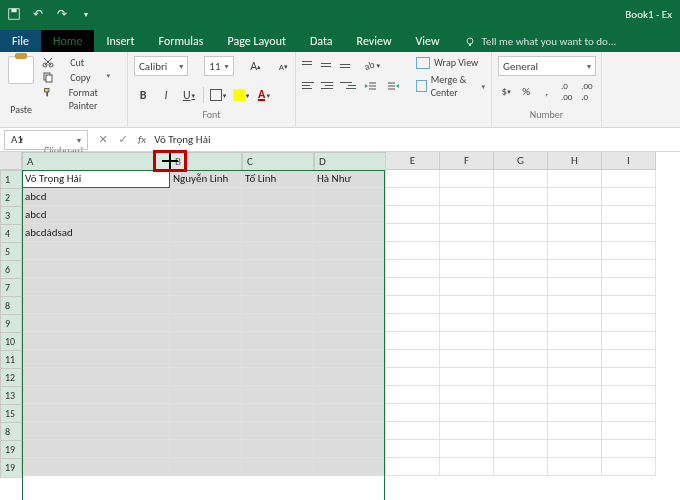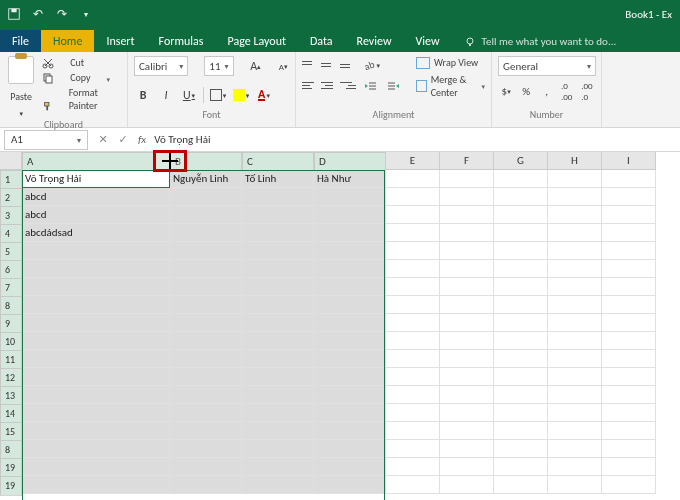--- a/index.html
+++ b/index.html
@@ -6,35 +6,35 @@
   body { background: #fff; width: 680px; height: 500px; overflow: hidden; position: relative; }
 
   .titlebar { height: 28px; background: #0d6b3e; display: flex; align-items: center; padding: 0 6px; color: #fff; }
   .qat { display: flex; gap: 8px; align-items: center; }
   .qat .icon { width: 16px; height: 16px; display: flex; align-items: center; justify-content: center; font-size: 12px; color: #fff; opacity: .9; }
   .titlebar .title { position: absolute; left: 50%; transform: translateX(-50%); color:#fff; font-size:11px; right:8px; left:auto; transform:none; }
   
   .tabbar { height: 24px; background: #0d6b3e; display: flex; align-items: flex-end; font-size: 12px; color: #fff; }
   .tab { padding: 4px 12px; cursor: pointer; }
   .tab.file { background: #0c4a6e; }
-  .tab.active { background: #eab308; color: #1f7246; margin-top: 12px; }
+  .tab.active { background: #000000; color: #1f7246; margin-top: 12px; }
   .tellme { margin-left: 12px; display:flex; align-items:center; gap:6px; opacity:.8; font-size:11px; padding-bottom:4px;}
   .bulb { width:12px;height:12px; }
 
   .ribbon { height: 76px; background: #f3f3f3; display: flex; border-bottom: 1px solid #d6d6d6; }
   .group { border-right: 1px solid #e0ddda; padding: 4px 6px; display: flex; flex-direction: column; justify-content: space-between; }
   .group-label { text-align: center; font-size: 10px; color: #777; padding-bottom:2px;}
   .group-body { display:flex; gap:6px; flex:1; }
 
-  .paste-big { width: 34px; display:flex; flex-direction:column; align-items:center; justify-content:center; gap:6px; font-size:10px; color:#444; }
+  .paste-big { width: 34px; display:flex; flex-direction:column; align-items:center; justify-content:center; gap:19px; font-size:10px; color:#444; }
   .paste-ico { width:26px; height:28px; background:#fff; border:1px solid #c8c8c8; border-radius:2px; position:relative; }
   .paste-ico:before { content:""; position:absolute; top:-4px; left:6px; width:12px;height:6px; background:#c79b3c; border-radius:2px; }
 
   .clip-col { display:flex; flex-direction:column; gap:2px; font-size:10px; color:#444; }
-  .clip-row { display:flex; align-items:flex-end; gap:16px; }
+  .clip-row { display:flex; align-items:flex-start; gap:16px; }
   .clip-row .ic { width:12px;height:12px; }
 
   .font-row1 { display:flex; align-items:center; gap:16px; }
   .sel { height:20px; background:#fff; border:1px solid #c8c8c8; font-size:11px; display:flex; align-items:center; padding:0 4px; justify-content:space-between; gap:4px; color:#444;}
   .sel .caret { font-size:8px; color:#666; }
   .btns-row { display:flex; align-items:center; gap:5px; margin-top:4px; }
   .rb { width:18px;height:18px; display:flex; align-items:center; justify-content:center; font-size:12px; color:#444; }
   .rb.b { font-weight:bold; }
   .rb.i { font-style:italic; }
   .rb.u { text-decoration:underline; }
@@ -265,21 +265,20 @@
           <span class="wrap-ic"></span>
           <span>Wrap View</span>
         </div>
         <div class="merge-row">
           <span class="merge-ic"></span>
           <span>Merge &amp; Center</span>
           <span style="font-size:7px;color:#666;">▾</span>
         </div>
       </div>
     </div>
-    <div class="group-label">Alignment</div>
   </div>
 
   <div class="group" style="width:110px;">
     <div class="group-body" style="flex-direction:column;">
       <div class="sel" style="width:98px;">
         <span>General</span>
           <span class="caret">▾</span>
       </div>
       <div class="num-row2">
         <div class="nb">$<span style="font-size:7px;">▾</span></div>
@@ -470,32 +469,20 @@
       <div class="cell selrange" style="width:72px"></div>
       <div class="cell selrange" style="width:72px"></div>
       <div class="cell selrange" style="width:72px"></div>
       <div class="cell" style="width:54px"></div>
       <div class="cell" style="width:54px"></div>
       <div class="cell" style="width:54px"></div>
       <div class="cell" style="width:54px"></div>
       <div class="cell" style="width:54px"></div>
     </div>
     <div class="grid-row">
-      <div class="rowhdr sel">14</div>
-      <div class="cell selrange" style="width:148px"></div>
-      <div class="cell selrange" style="width:72px"></div>
-      <div class="cell selrange" style="width:72px"></div>
-      <div class="cell selrange" style="width:72px"></div>
-      <div class="cell" style="width:54px"></div>
-      <div class="cell" style="width:54px"></div>
-      <div class="cell" style="width:54px"></div>
-      <div class="cell" style="width:54px"></div>
-      <div class="cell" style="width:54px"></div>
-    </div>
-    <div class="grid-row">
       <div class="rowhdr sel">15</div>
       <div class="cell selrange" style="width:148px"></div>
       <div class="cell selrange" style="width:72px"></div>
       <div class="cell selrange" style="width:72px"></div>
       <div class="cell selrange" style="width:72px"></div>
       <div class="cell" style="width:54px"></div>
       <div class="cell" style="width:54px"></div>
       <div class="cell" style="width:54px"></div>
       <div class="cell" style="width:54px"></div>
       <div class="cell" style="width:54px"></div>

